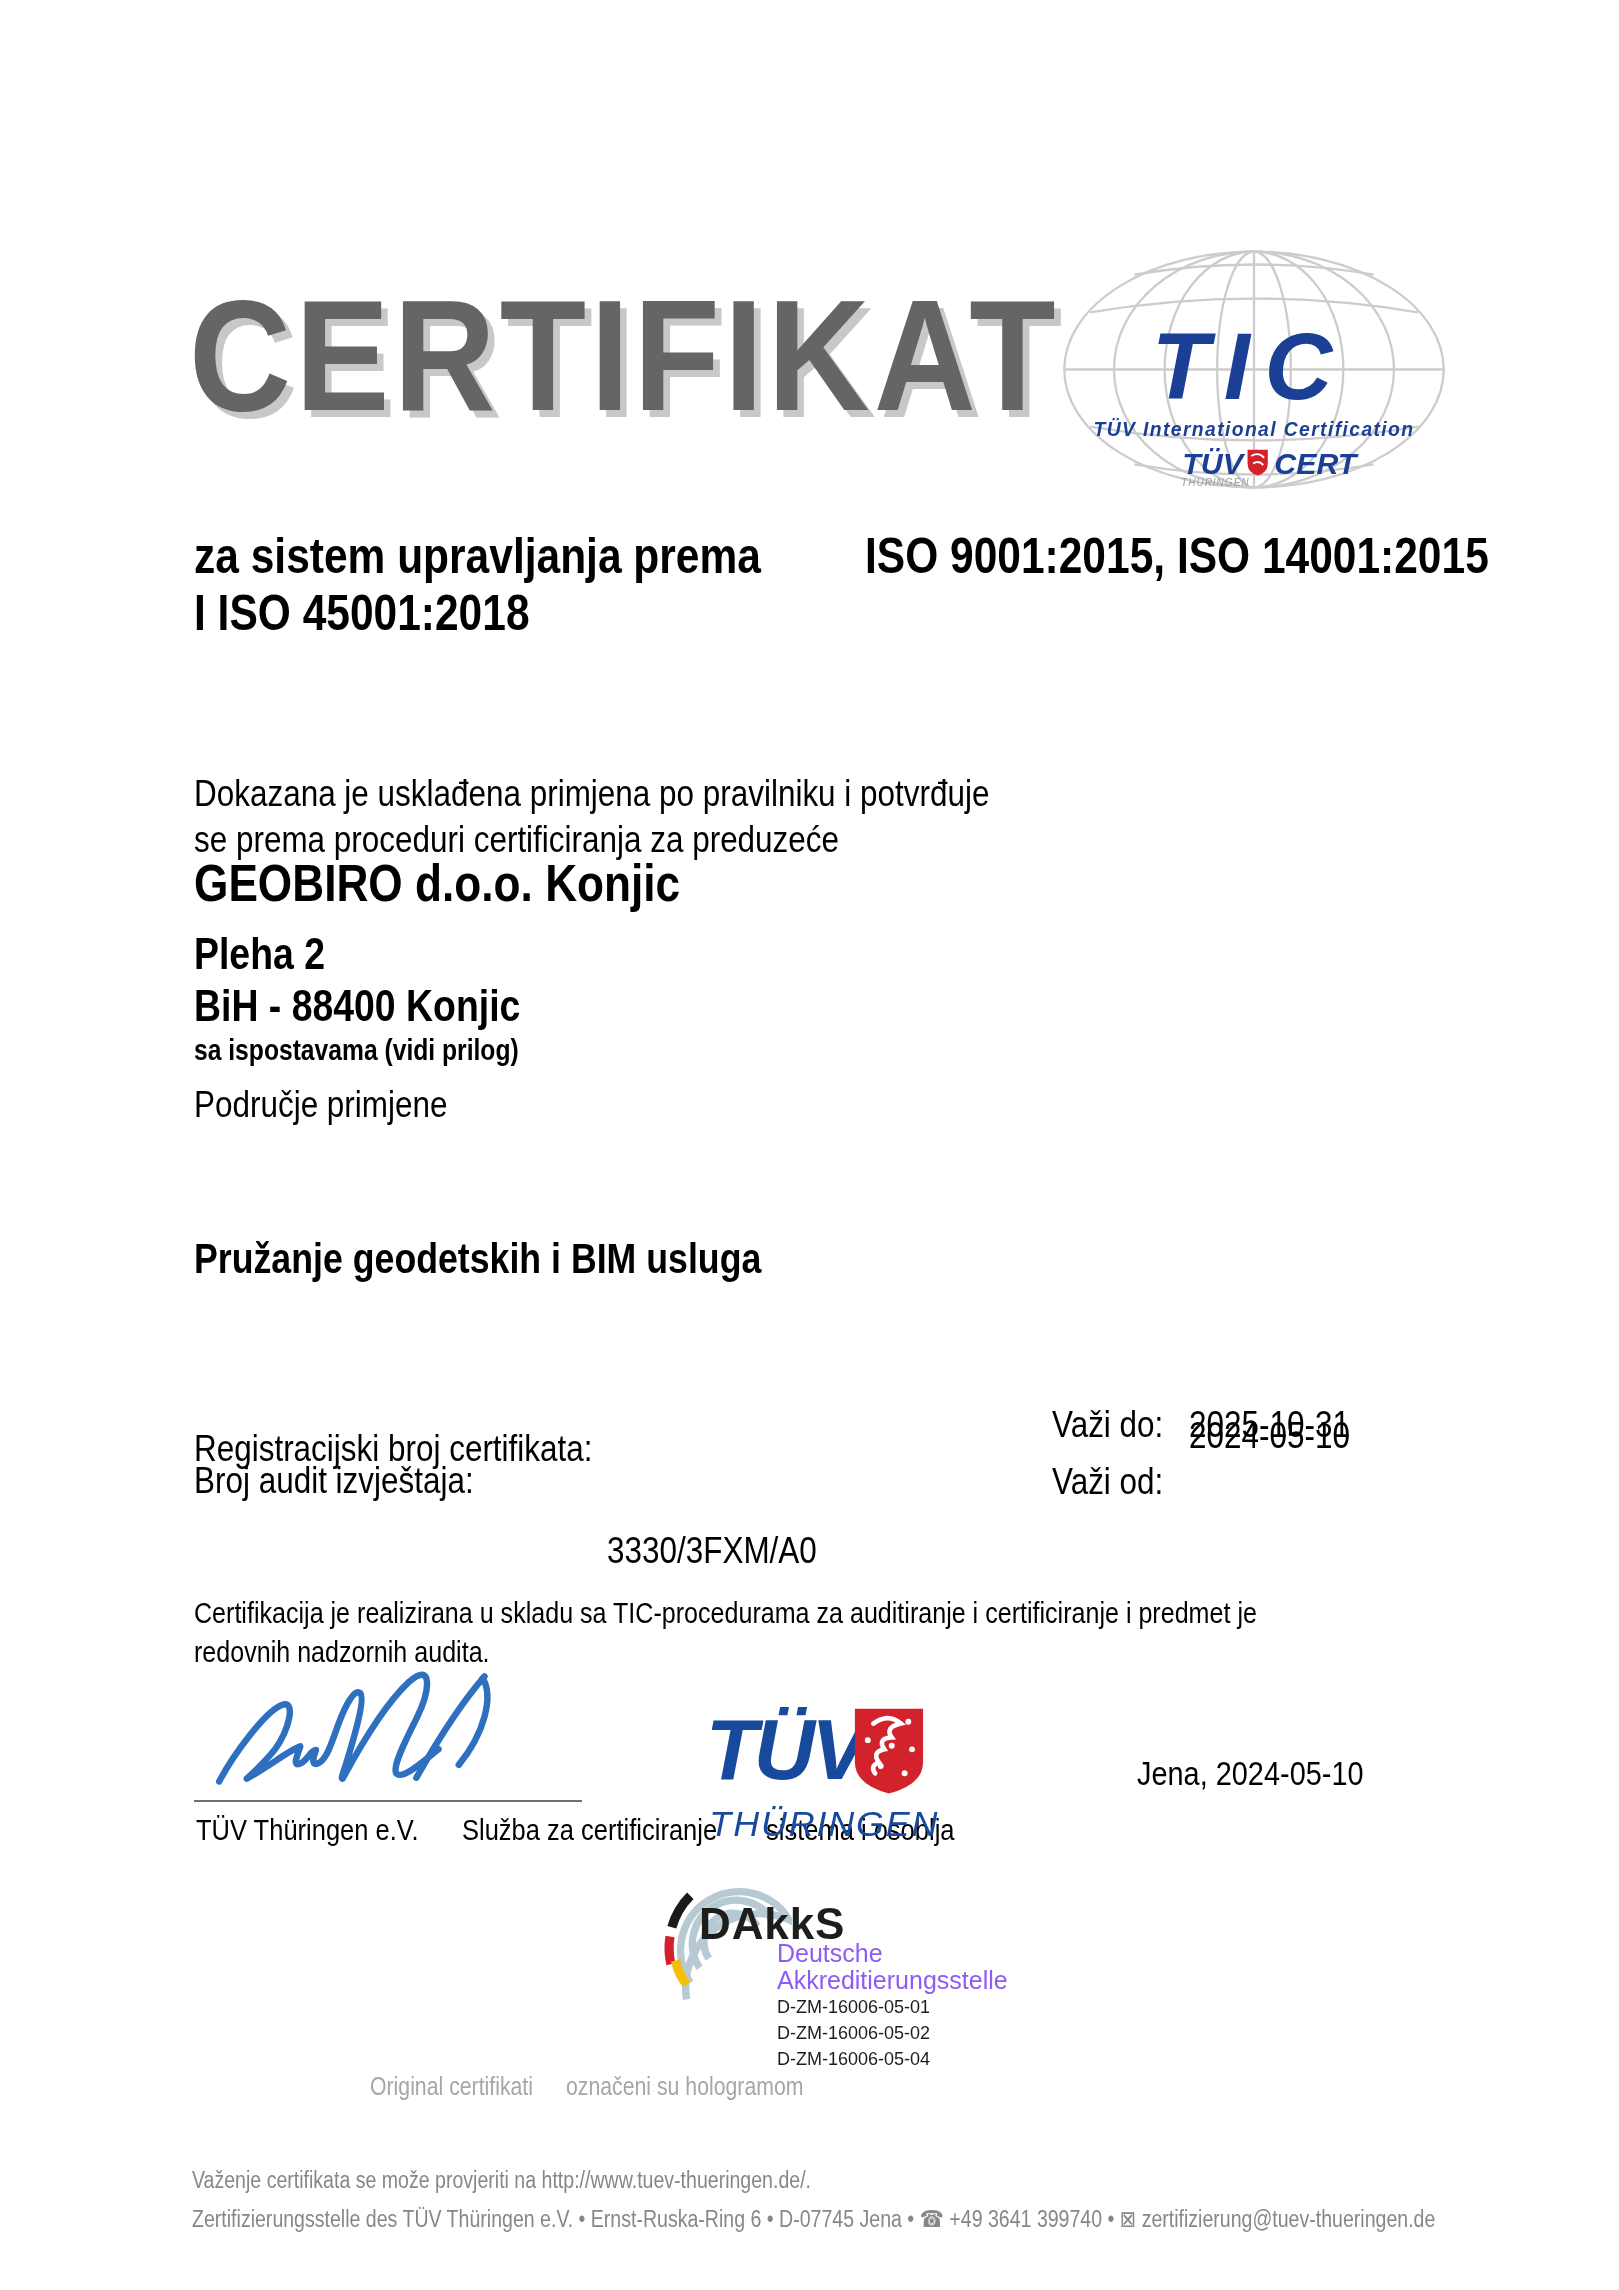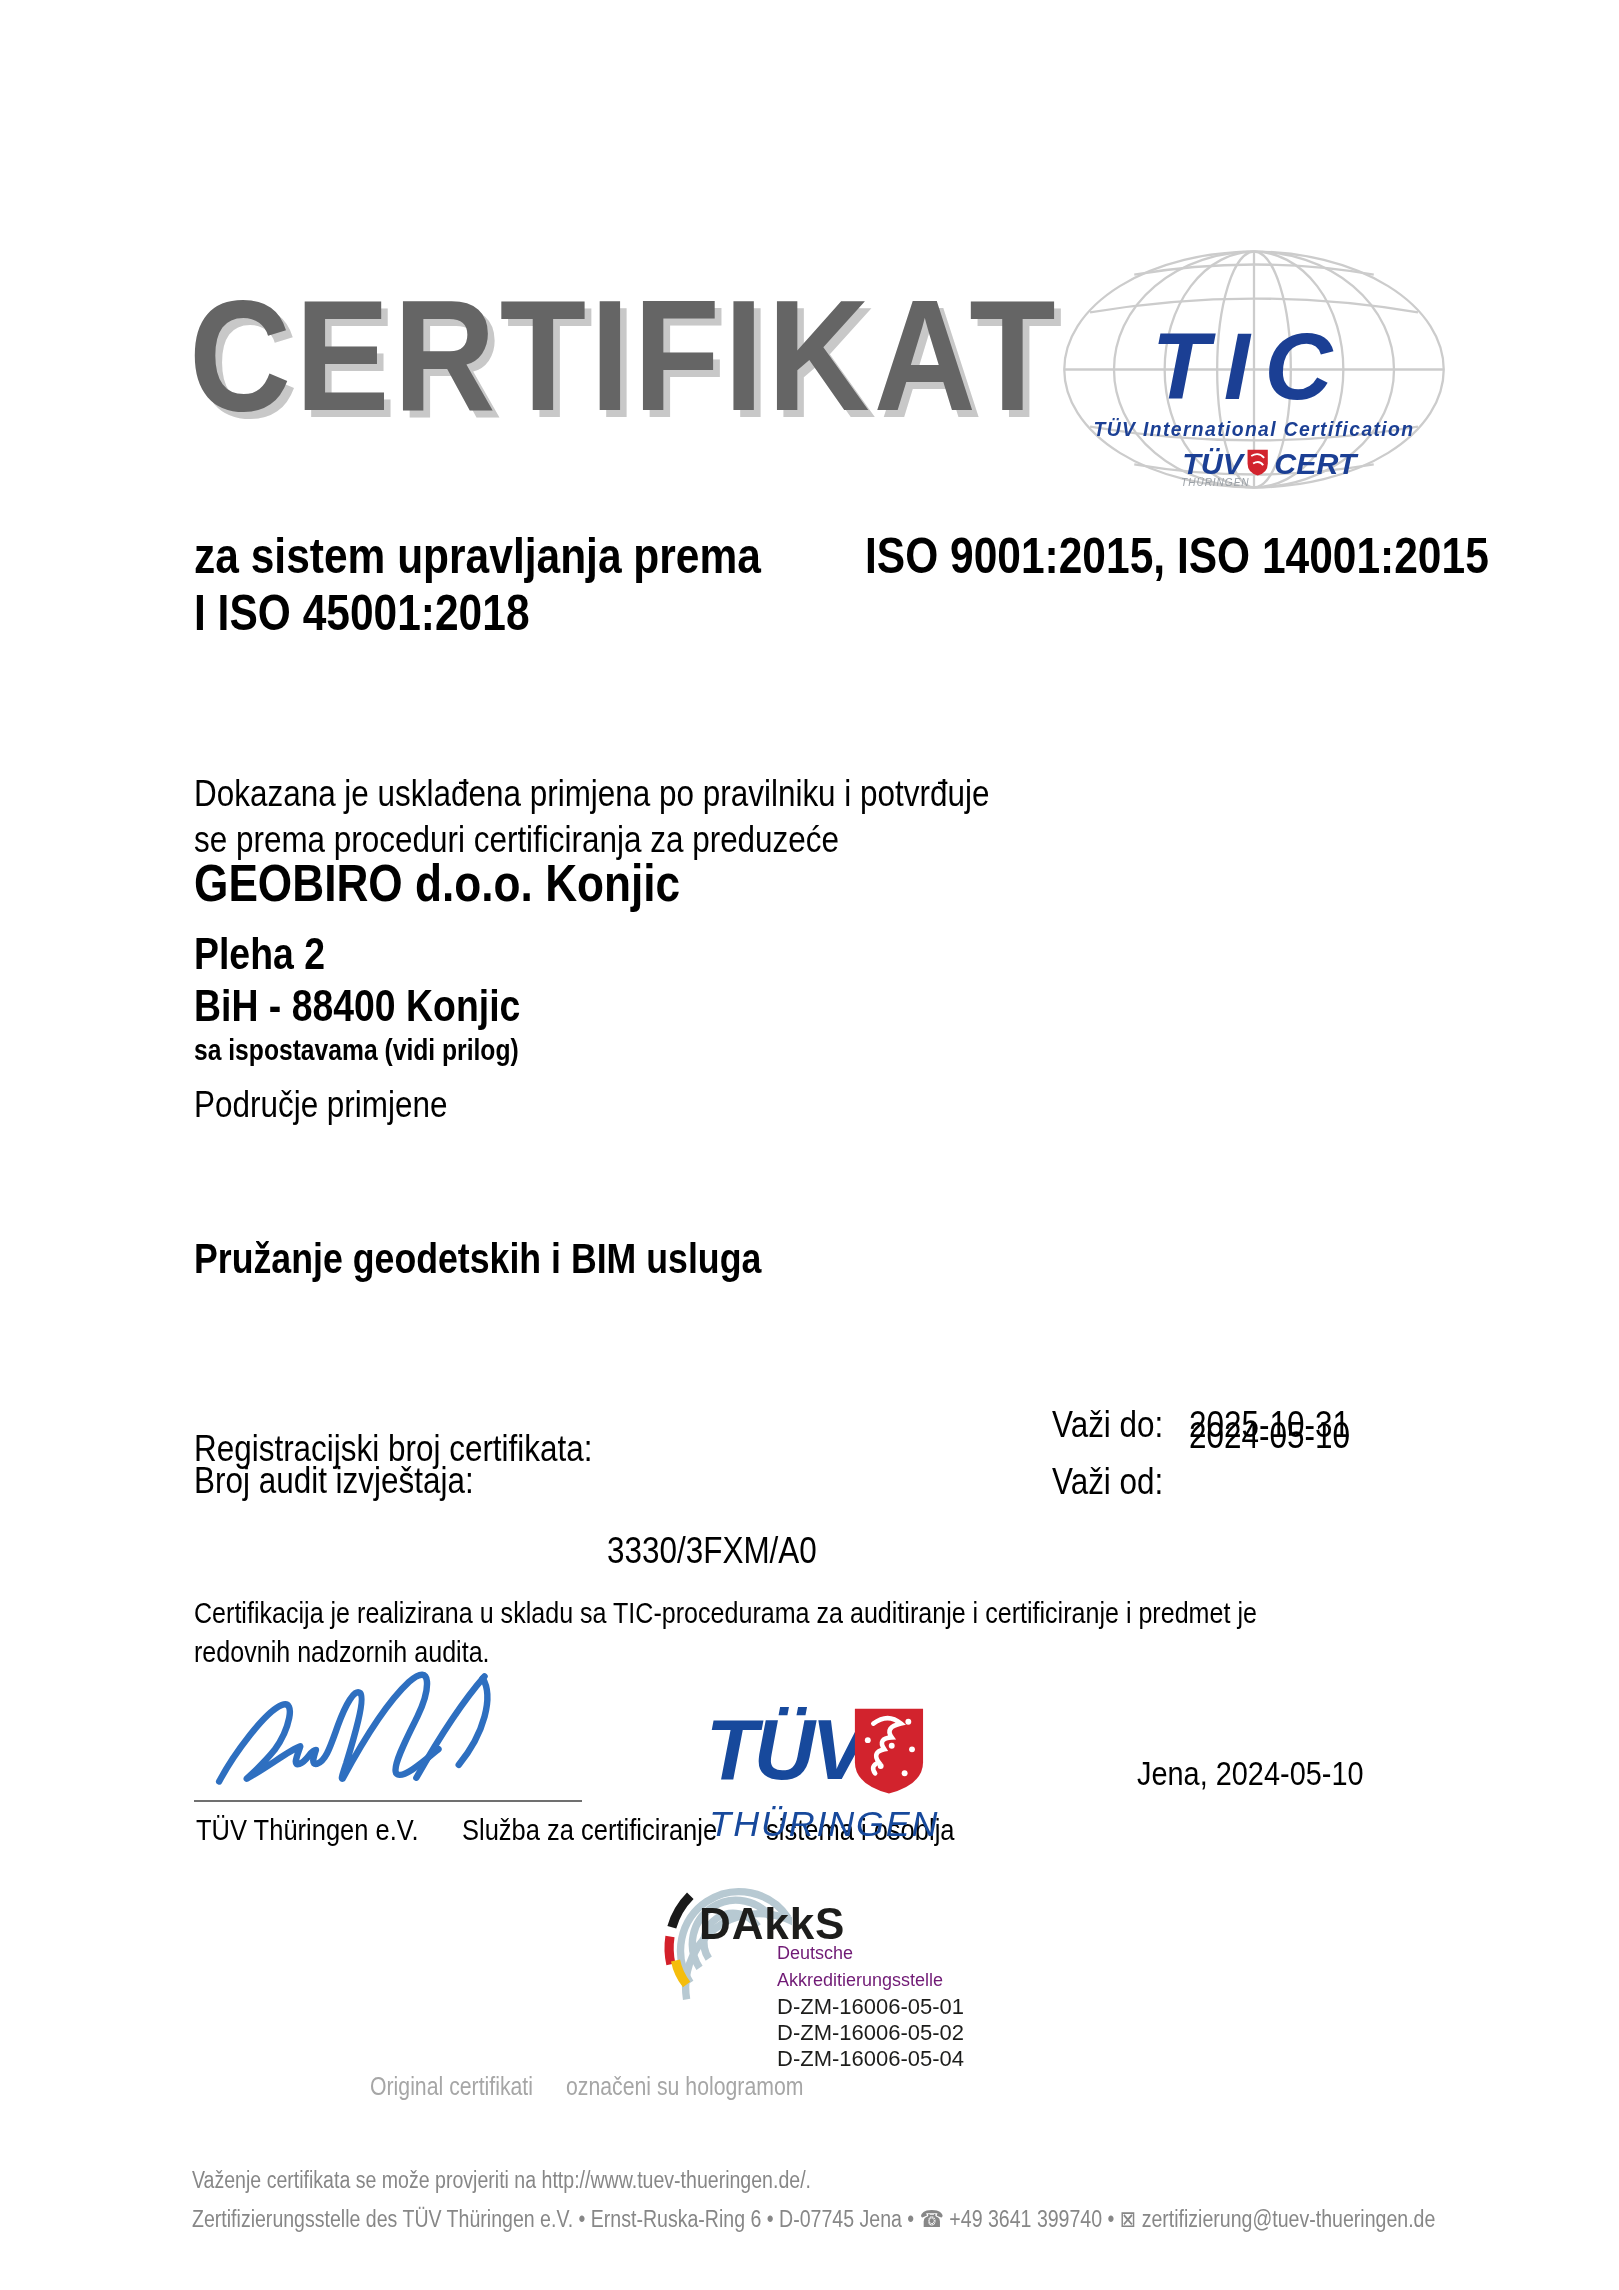--- a/index.html
+++ b/index.html
@@ -21,22 +21,22 @@
   .scopelabel{font-size:37px;}
   .scopetext{font-size:42px;font-weight:bold;}
   .reg{font-size:37px;line-height:48px;}
   .stmt{font-size:29.5px;line-height:39px;}
   .sigblock{font-size:30px;line-height:37px;}
   .jena{font-size:34px;}
   .holo{font-size:25px;line-height:32px;color:#a6a6a6;}
   .footer{font-size:23px;color:#878787;}
   .sigline{height:1.8px;background:#707070;}
   .dakksword{font-size:44px;font-weight:bold;color:#1d1d1b;letter-spacing:0.9px;}
-  .dakkstext{font-size:18px;line-height:27px;color:#701a75;}
-  .dakkscode{font-size:22px;line-height:26px;color:#1d1d1b;}
+  .dakkstext{font-size:25px;line-height:27px;color:#8b5cf6;}
+  .dakkscode{font-size:18px;line-height:26px;color:#1d1d1b;}
 </style>
 </head>
 <body>
 
 <div class="page">
 
   <div class="abs" style="left:189px;top:277px;">
     <span class="cond doc-title" style="transform:scaleX(.9);">CERTIFIKAT</span>
   </div>
 

